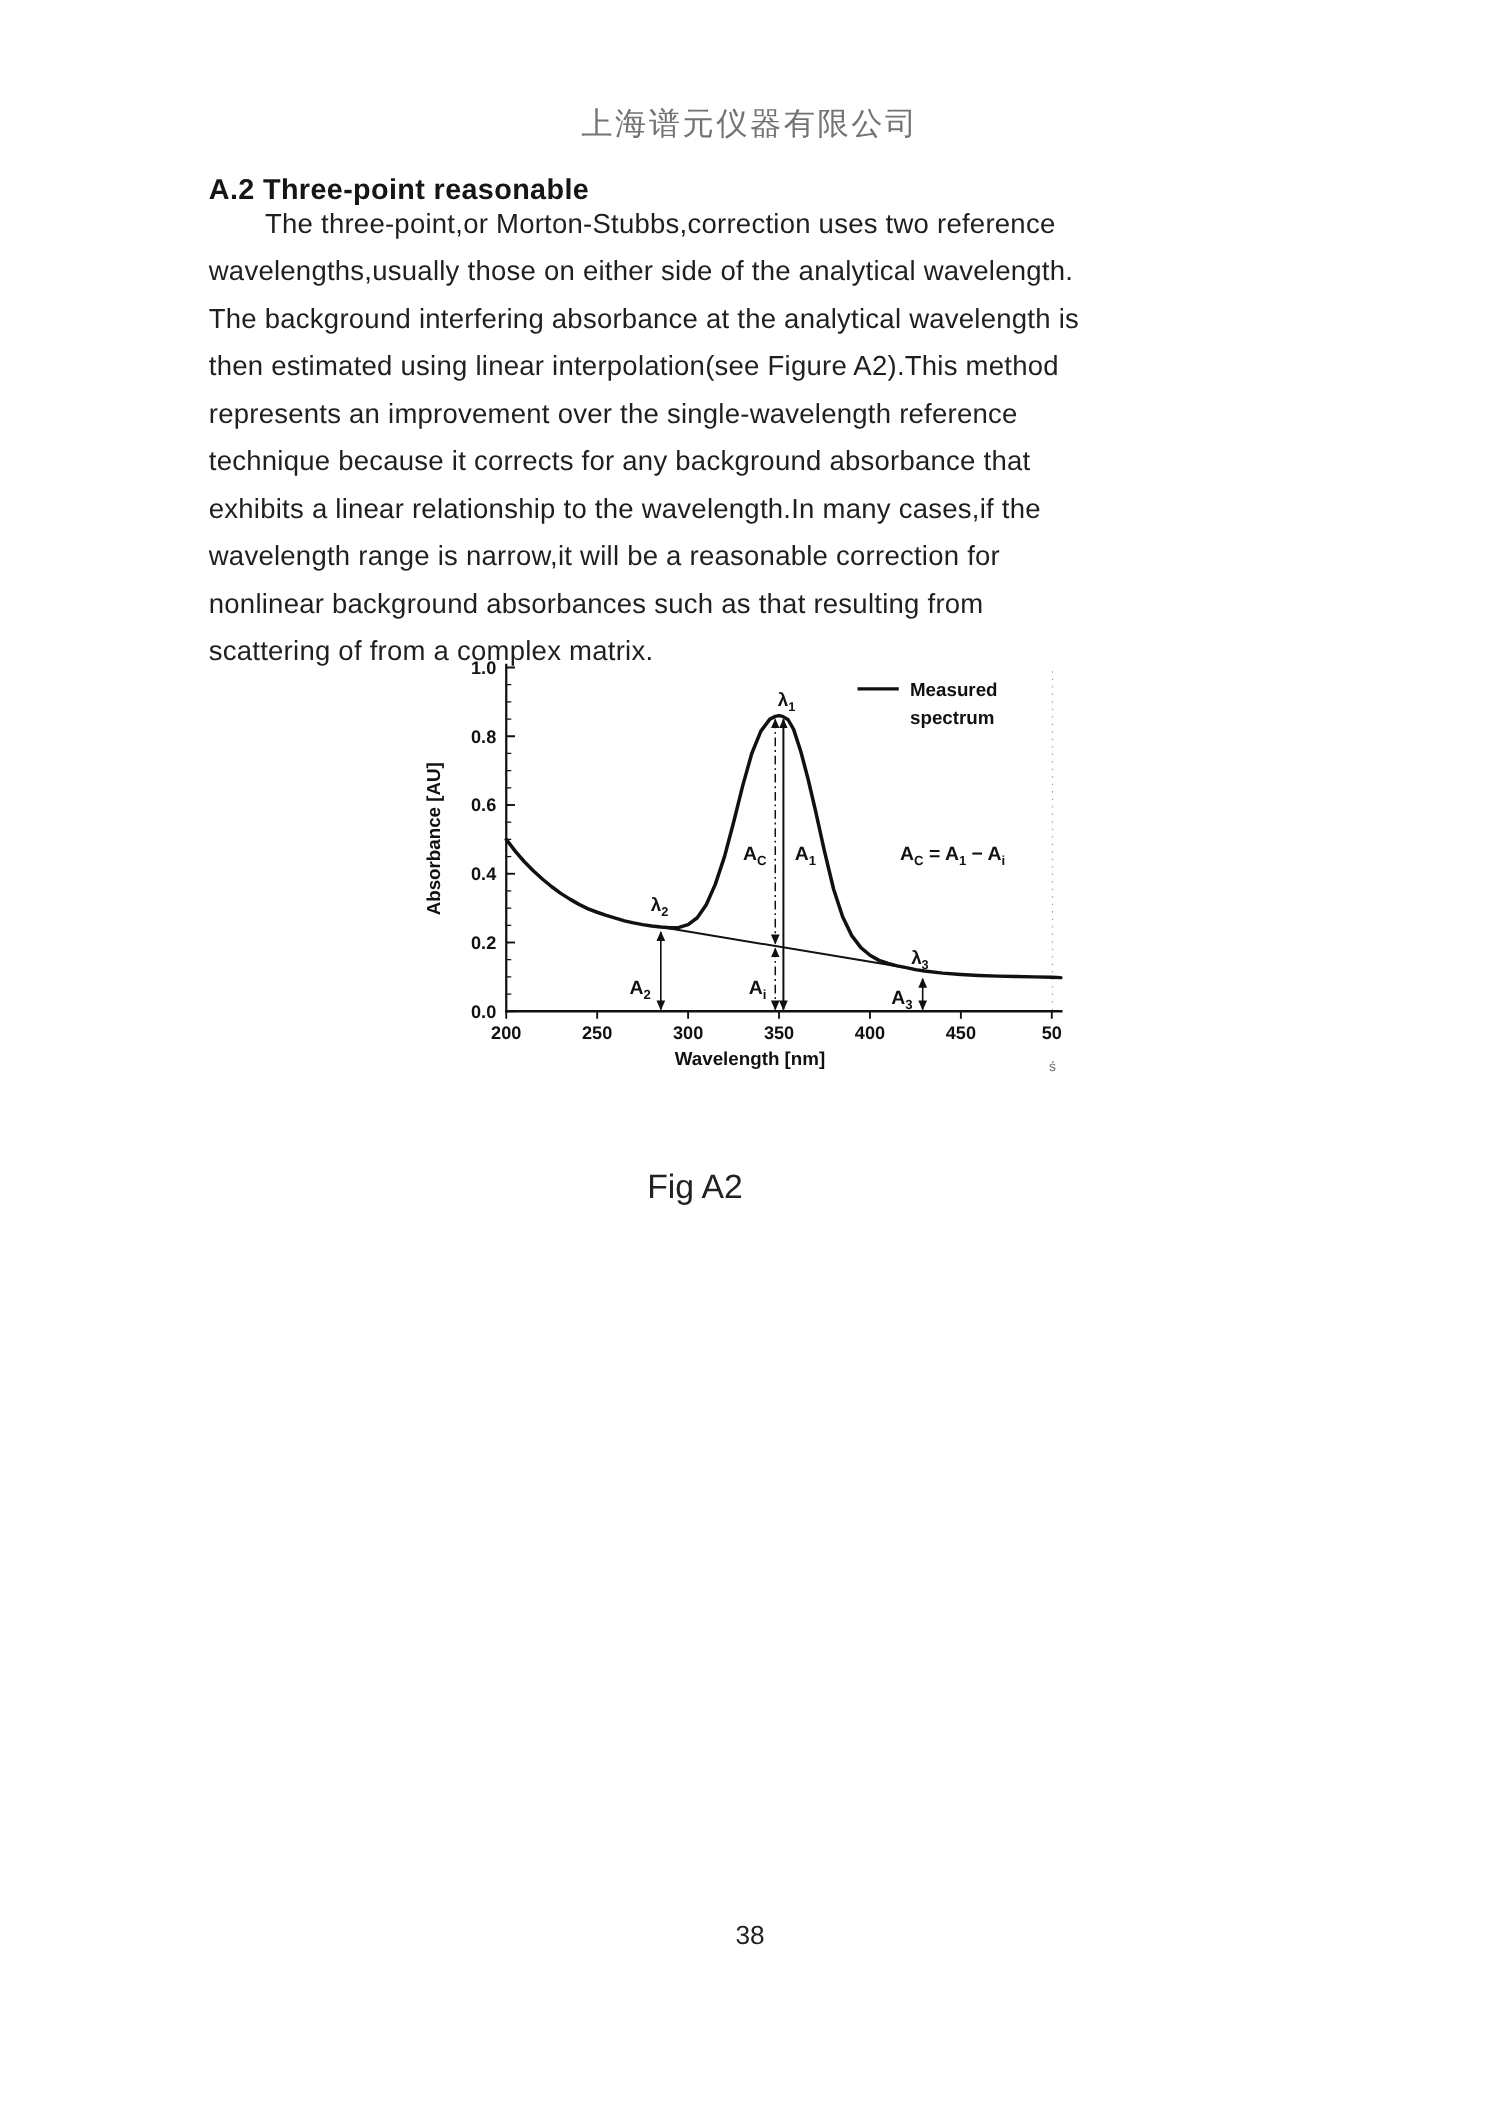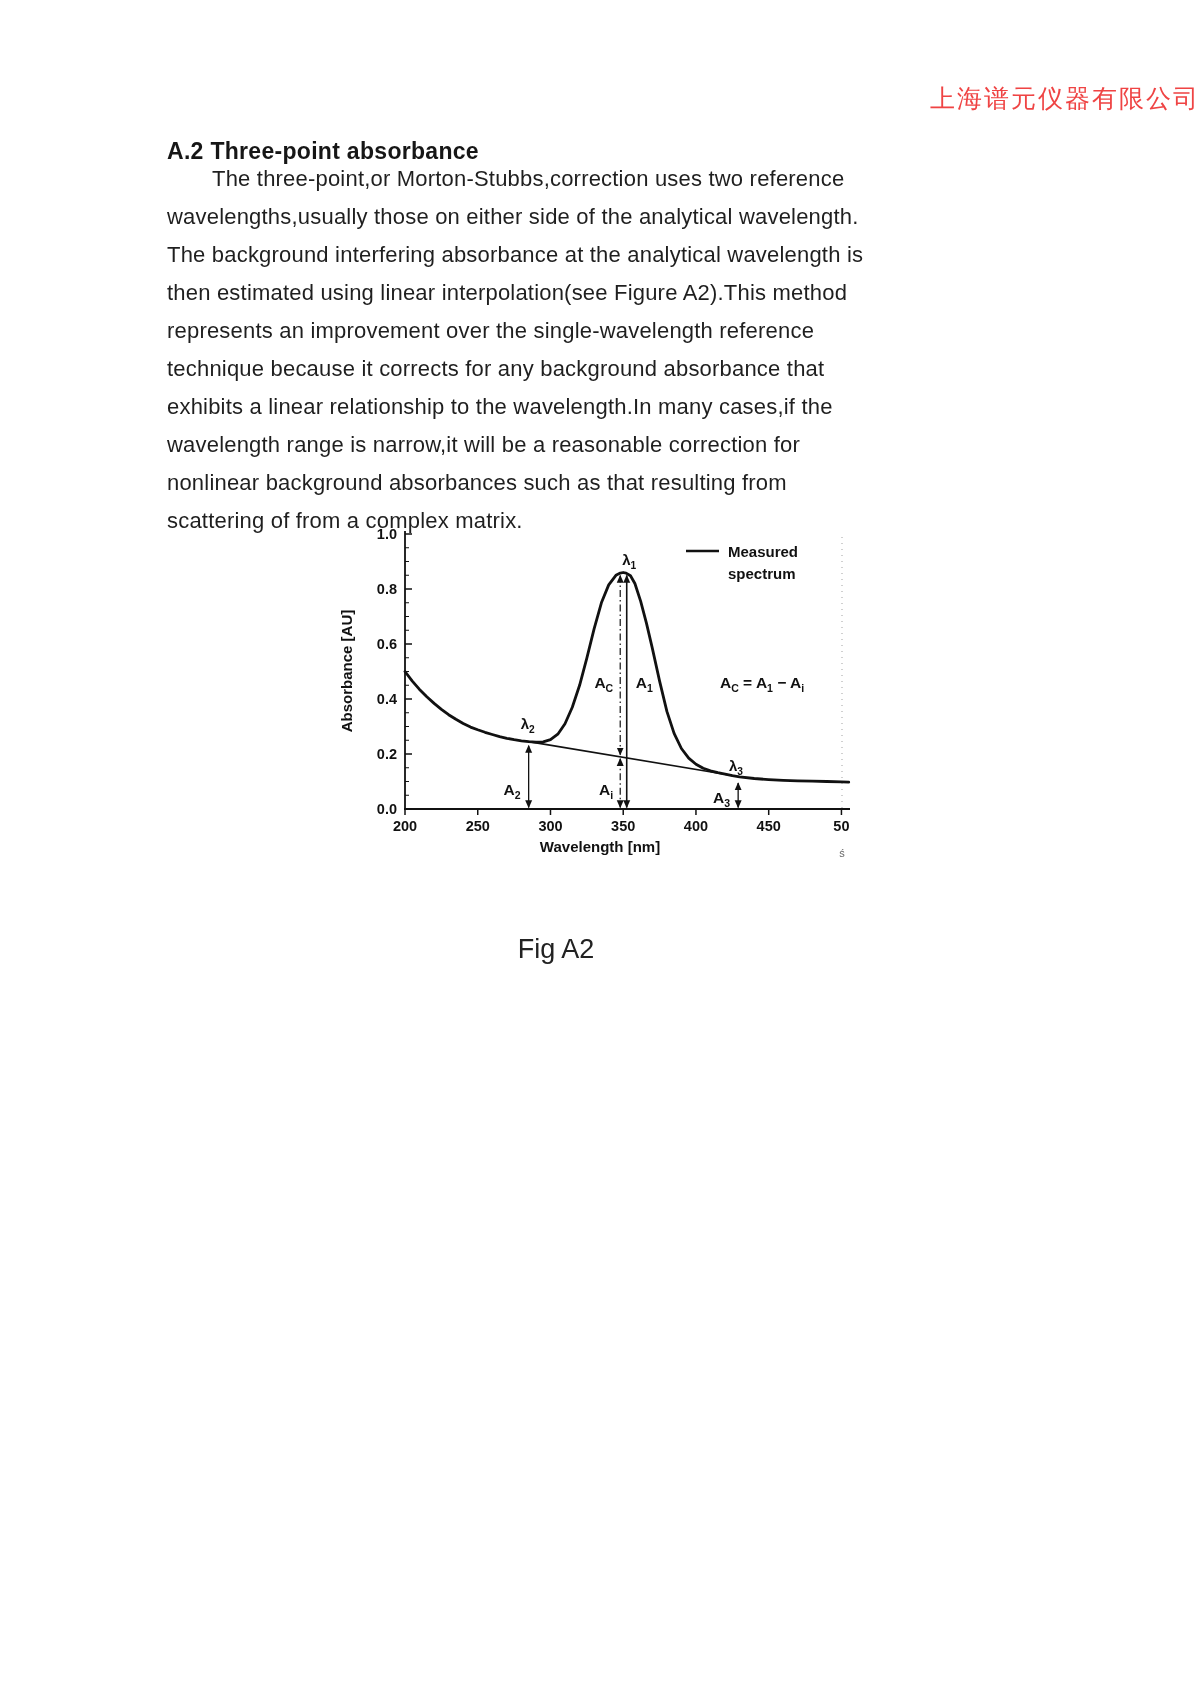--- a/index.html
+++ b/index.html
@@ -1,22 +1,22 @@
 <!DOCTYPE html>
 <html><head>
 <meta charset="utf-8">
 <style>
   html,body{margin:0;padding:0;background:#fff;}
   .page{
     position:relative;width:1200px;height:1697px;background:#ffffff;
     font-family:"Liberation Sans","DejaVu Sans",sans-serif;color:#1c1c1c;overflow:hidden;
   }
   .doc-header{
-    position:absolute;top:82px;left:0;width:100%;text-align:right;
-    font-family:"Liberation Serif","DejaVu Serif",serif;font-size:25px;letter-spacing:2px;color:#ef4444;
+    position:absolute;top:82px;left:0;width:100%;text-align:center;
+    font-family:"Liberation Serif","DejaVu Serif",serif;font-size:25px;letter-spacing:2px;color:#737373;
   }
   .section-heading{
     position:absolute;top:138px;left:167px;font-size:23px;font-weight:700;letter-spacing:.3px;color:#161616;
   }
   .body-text{
     position:absolute;top:160px;left:167px;width:888px;
     font-size:22px;line-height:38px;letter-spacing:.2px;
     white-space:pre-line;text-indent:45px;color:#1f1f1f;
   }
   .figure{position:absolute;top:481px;left:330px;width:525px;height:400px;}
@@ -27,21 +27,21 @@
   }
   .page-number{
     position:absolute;top:1537px;left:0;width:100%;text-align:center;font-size:21px;color:#222;
   }
 </style>
 </head>
 <body>
 
 <div class="page">
   <div class="doc-header">上海谱元仪器有限公司</div>
-  <div class="section-heading">A.2 Three-point absorbance</div>
+  <div class="section-heading">A.2 Three-point reasonable</div>
   <div class="body-text">The three-point,or Morton-Stubbs,correction uses two reference
 wavelengths,usually those on either side of the analytical wavelength.
 The background interfering absorbance at the analytical wavelength is
 then estimated using linear interpolation(see Figure A2).This method
 represents an improvement over the single-wavelength reference
 technique because it corrects for any background absorbance that
 exhibits a linear relationship to the wavelength.In many cases,if the
 wavelength range is narrow,it will be a reasonable correction for
 nonlinear background absorbances such as that resulting from
 scattering of from a complex matrix.</div>
@@ -116,13 +116,14 @@
         <text x="390" y="207" text-anchor="start" font-size="15.5" font-weight="700" fill="#111"><tspan>A</tspan><tspan font-size="10.540000000000001" dy="4">C</tspan><tspan dy="-4"> = </tspan><tspan>A</tspan><tspan font-size="10.540000000000001" dy="4">1</tspan><tspan dy="-4"> − </tspan><tspan>A</tspan><tspan font-size="10.540000000000001" dy="4">i</tspan></text>
         <line x1="356" y1="70" x2="389" y2="70" stroke="#111" stroke-width="2.6"></line>
         <text x="398" y="76" text-anchor="start" font-size="15" font-weight="600" fill="#111"><tspan>Measured</tspan></text>
         <text x="398" y="98" text-anchor="start" font-size="15" font-weight="600" fill="#111"><tspan>spectrum</tspan></text>
         <line x1="512" y1="56" x2="512" y2="331" stroke="#444" stroke-width="1" stroke-dasharray="1 5" opacity="0.5"></line>
         <text x="512" y="376" text-anchor="middle" font-size="11" font-weight="400" fill="#666"><tspan>ś</tspan></text>
       </svg>
   </div>
 
   <div class="fig-caption">Fig A2</div>
+  <div class="page-number">38</div>
 </div>
 
 </body></html>

